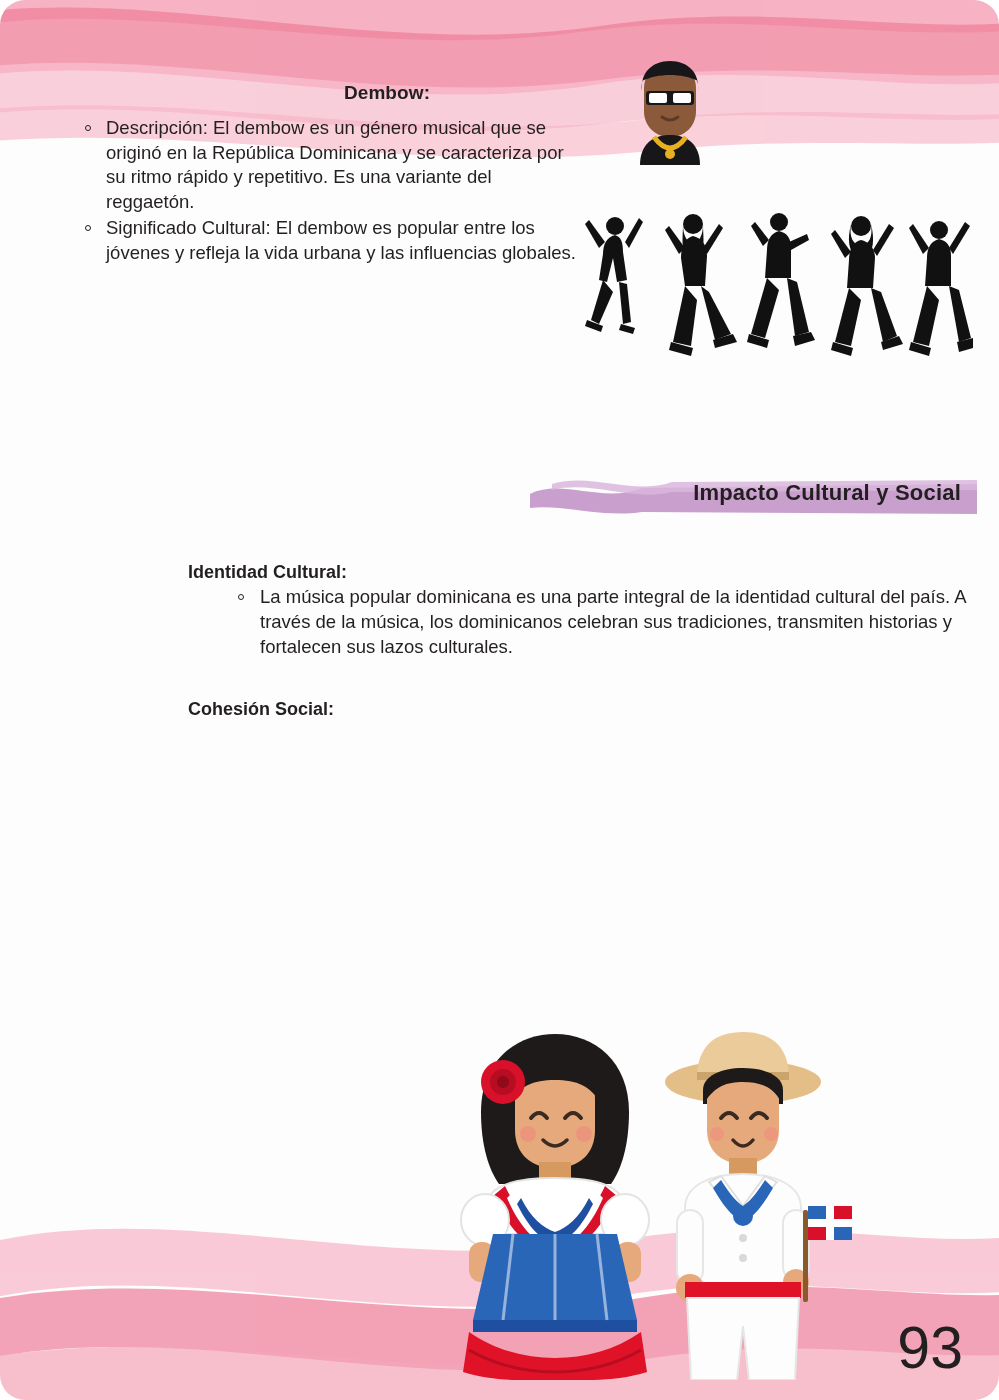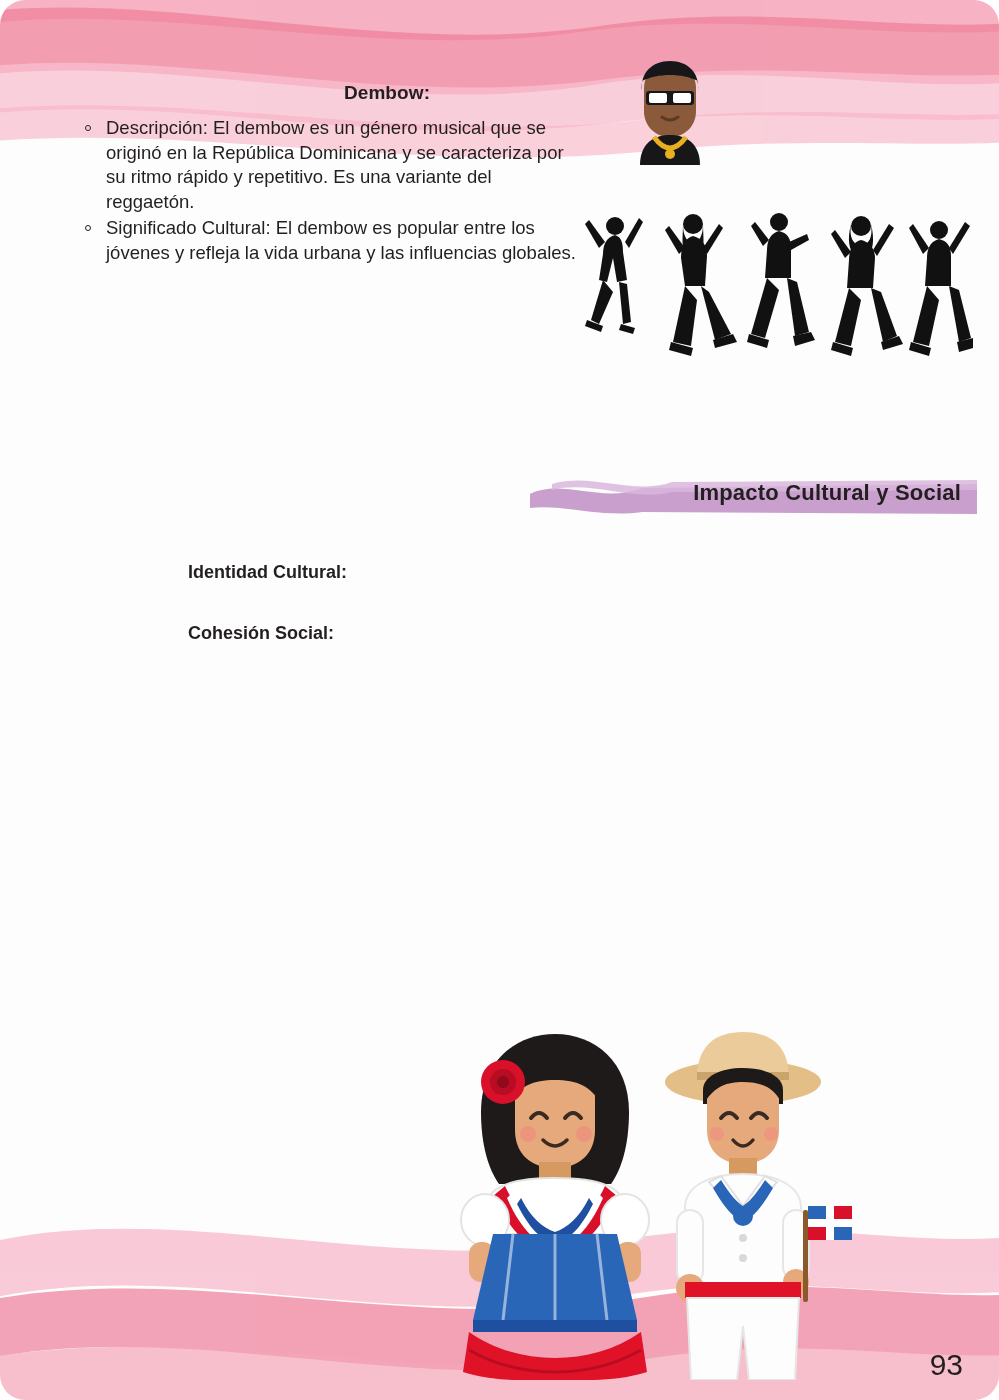--- a/index.html
+++ b/index.html
@@ -167,21 +167,21 @@
     top: 1020px;
     width: 470px;
     height: 360px;
   }
 
   
   .page-number {
     position: absolute;
     right: 36px;
     bottom: 18px;
-    font-size: 30px;
+    font-size: 59px;
     color: #231f20;
     font-family: "Liberation Sans", sans-serif;
   }
 </style>
 </head>
 <body>
 
 <div class="page">
 
   <svg class="brush brush-top" viewBox="0 0 1140 230">
@@ -274,20 +274,23 @@
     <svg class="banner-bg" viewBox="0 0 455 50" preserveAspectRatio="none">
       <path d="M8,24 C40,8 80,34 120,18 L455,14 L455,44 L120,42 C80,48 40,34 8,38 Z" fill="#c9a0cd"></path>
       <path d="M30,14 C70,2 110,26 150,12 L455,10 L455,20 L150,22 C110,32 70,10 30,20 Z" fill="#d9b6dd" opacity="0.85"></path>
     </svg>
     <div class="banner-text">Impacto Cultural y Social</div>
   </div>
 
   <div class="impact">
     <div class="impact-group">
       <div class="impact-heading">Identidad Cultural:</div>
+      <ul class="sub-bullets">
+        <li>La música popular dominicana es una parte integral de la identidad cultural del país. A través de la música, los dominicanos celebran sus tradiciones, transmiten historias y fortalecen sus lazos culturales.</li>
+      </ul>
     </div>
     <div class="impact-group">
       <div class="impact-heading">Cohesión Social:</div>
     </div>
   </div>
 
   <svg class="figures" viewBox="0 0 470 360">
 
     <g>
 

